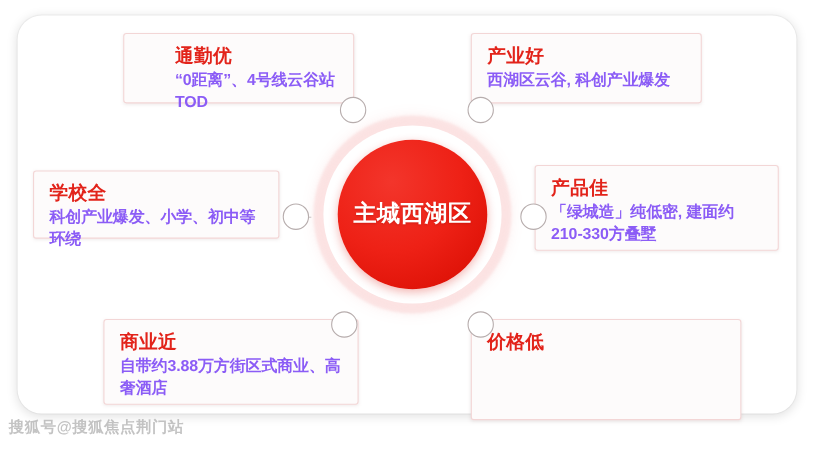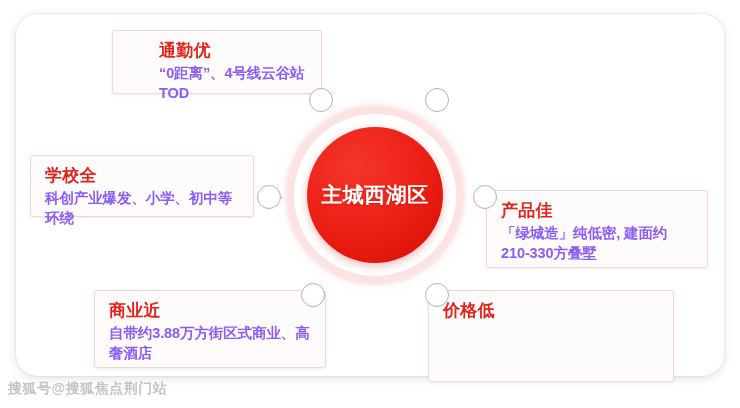--- a/index.html
+++ b/index.html
@@ -129,21 +129,21 @@
   }
   .info-desc sup {
     font-size: 9px;
     vertical-align: super;
   }
 
   
   #box-commute  { left: 112px; top: 30px;  width: 210px; height: 64px; padding-left: 46px; }
   #box-industry { left: 428px; top: 30px;  width: 210px; height: 64px; }
   #box-school   { left: 30px;  top: 155px; width: 224px; height: 62px; }
-  #box-product  { left: 486px; top: 150px; width: 222px; height: 78px; margin-top: 40px; }
+  #box-product  { left: 486px; top: 150px; width: 222px; height: 78px; }
   #box-business { left: 82px;  top: 290px; width: 232px; height: 78px; margin-left: 12px; }
   #box-price    { left: 428px; top: 290px; width: 246px; height: 92px; }
 
   
   .watermark {
     position: absolute;
     left: 8px;
     top: 380px;
     font-size: 14px;
     font-weight: bold;
@@ -180,20 +180,24 @@
     <div class="hub-circle">
       <div class="hub-line">主城西湖区</div>
     </div>
   </div>
 
   <div class="info-box" id="box-commute">
     <div class="info-title">通勤优</div>
     <div class="info-desc">“0距离”、4号线云谷站TOD</div>
   </div>
 
+  <div class="info-box" id="box-industry">
+    <div class="info-title">产业好</div>
+    <div class="info-desc">西湖区云谷, 科创产业爆发</div>
+  </div>
 
   <div class="info-box" id="box-school">
     <div class="info-title">学校全</div>
     <div class="info-desc">科创产业爆发、小学、初中等环绕</div>
   </div>
 
   <div class="info-box" id="box-product">
     <div class="info-title">产品佳</div>
     <div class="info-desc">「绿城造」纯低密, 建面约210-330方叠墅</div>
   </div>

